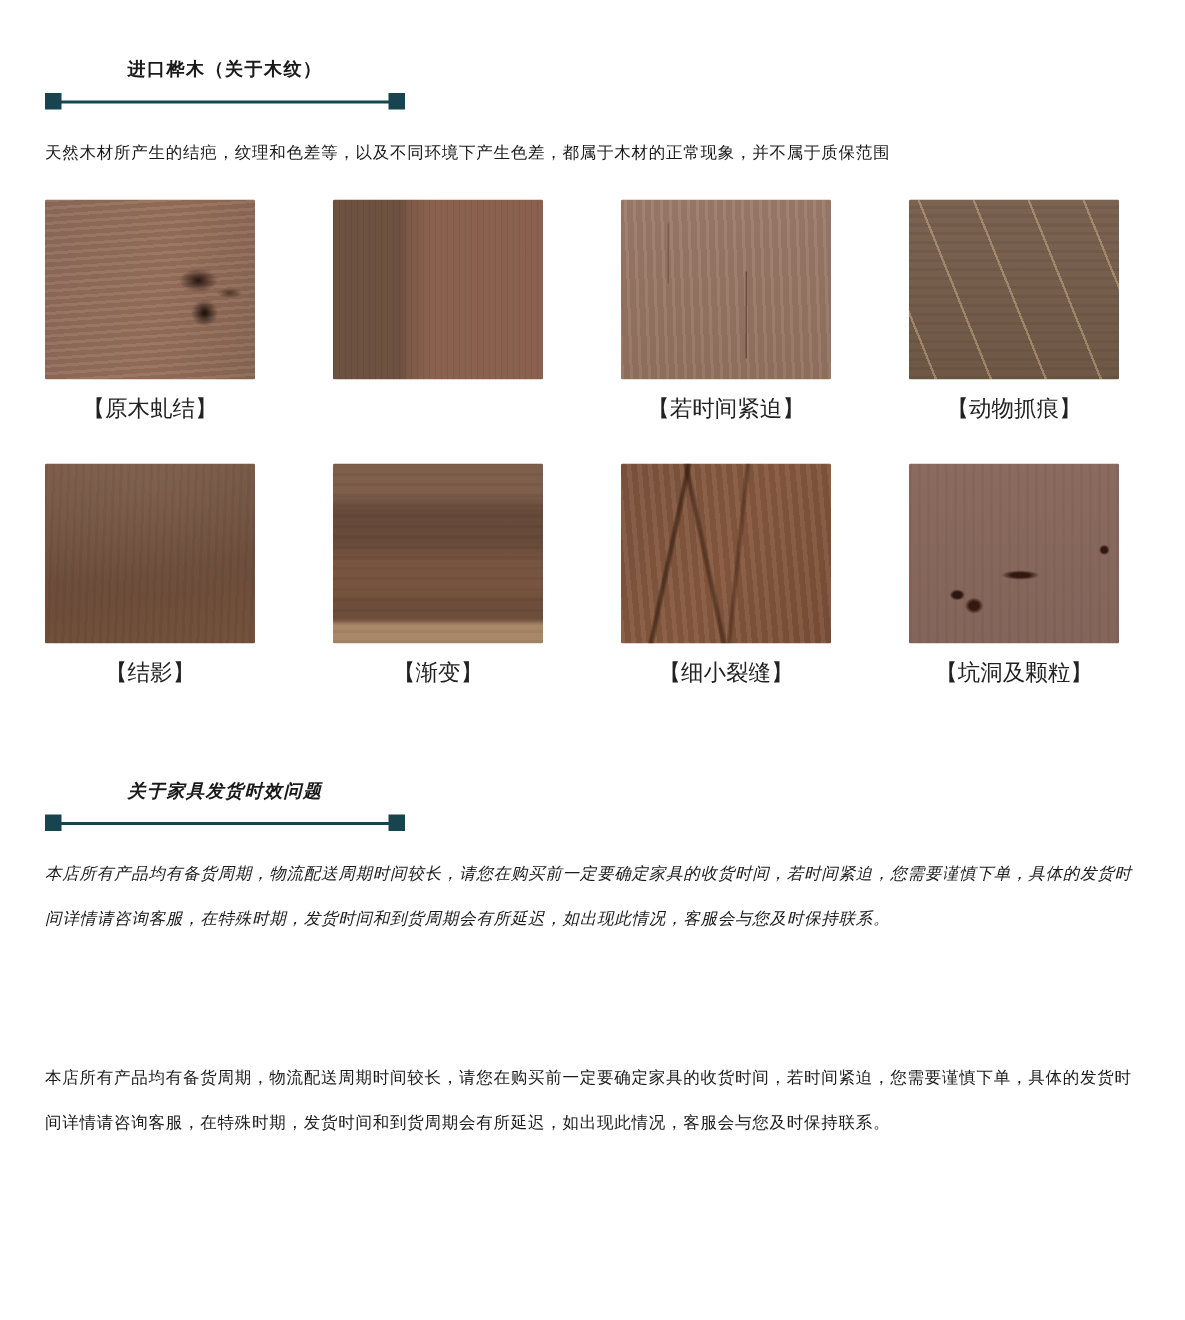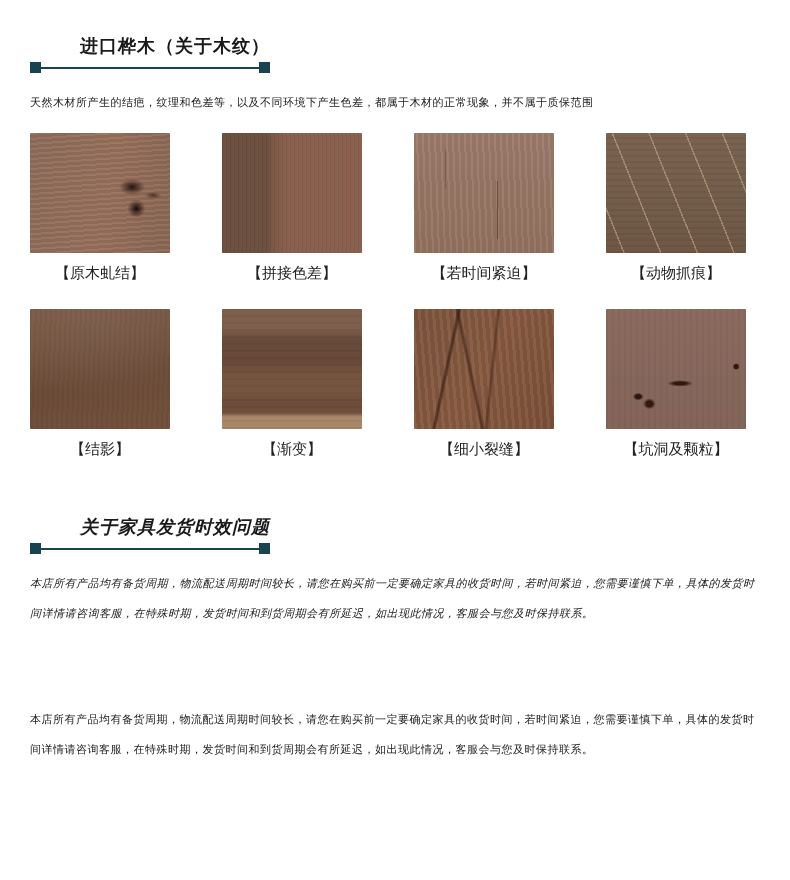--- a/index.html
+++ b/index.html
@@ -16,22 +16,22 @@
   .page {
     position: relative;
     width: 790px;
     height: 880px;
     background: var(--background-color);
     overflow: hidden;
   }
   
   .sec-header { width: 240px; margin-left: 30px; }
   .sec-title {
-    text-align: right;
-    font-size: 18px;
+    text-align: center;
+    font-size: 12px;
     font-weight: 700;
     letter-spacing: 1px;
     color: var(--text-color);
     line-height: 24px;
   }
   .sec-rule { position: relative; height: 11px; margin-top: 4px; }
   .sec-rule .line {
     position: absolute; left: 0; right: 0; top: 4.5px;
     height: 2px; background: var(--accent-color);
   }
@@ -146,21 +146,20 @@
     </div>
     <p class="body-text">天然木材所产生的结疤，纹理和色差等，以及不同环境下产生色差，都属于木材的正常现象，并不属于质保范围</p>
 
     <div class="gallery row-1">
       <figure class="tile">
         <div class="wood wood-knot"></div>
         <figcaption class="cap">【原木虬结】</figcaption>
       </figure>
       <figure class="tile">
         <div class="wood wood-splice"></div>
-        <figcaption class="cap">【拼接色差】</figcaption>
       </figure>
       <figure class="tile">
         <div class="wood wood-streak"></div>
         <figcaption class="cap">【若时间紧迫】</figcaption>
       </figure>
       <figure class="tile">
         <div class="wood wood-scratch"></div>
         <figcaption class="cap">【动物抓痕】</figcaption>
       </figure>
     </div>

